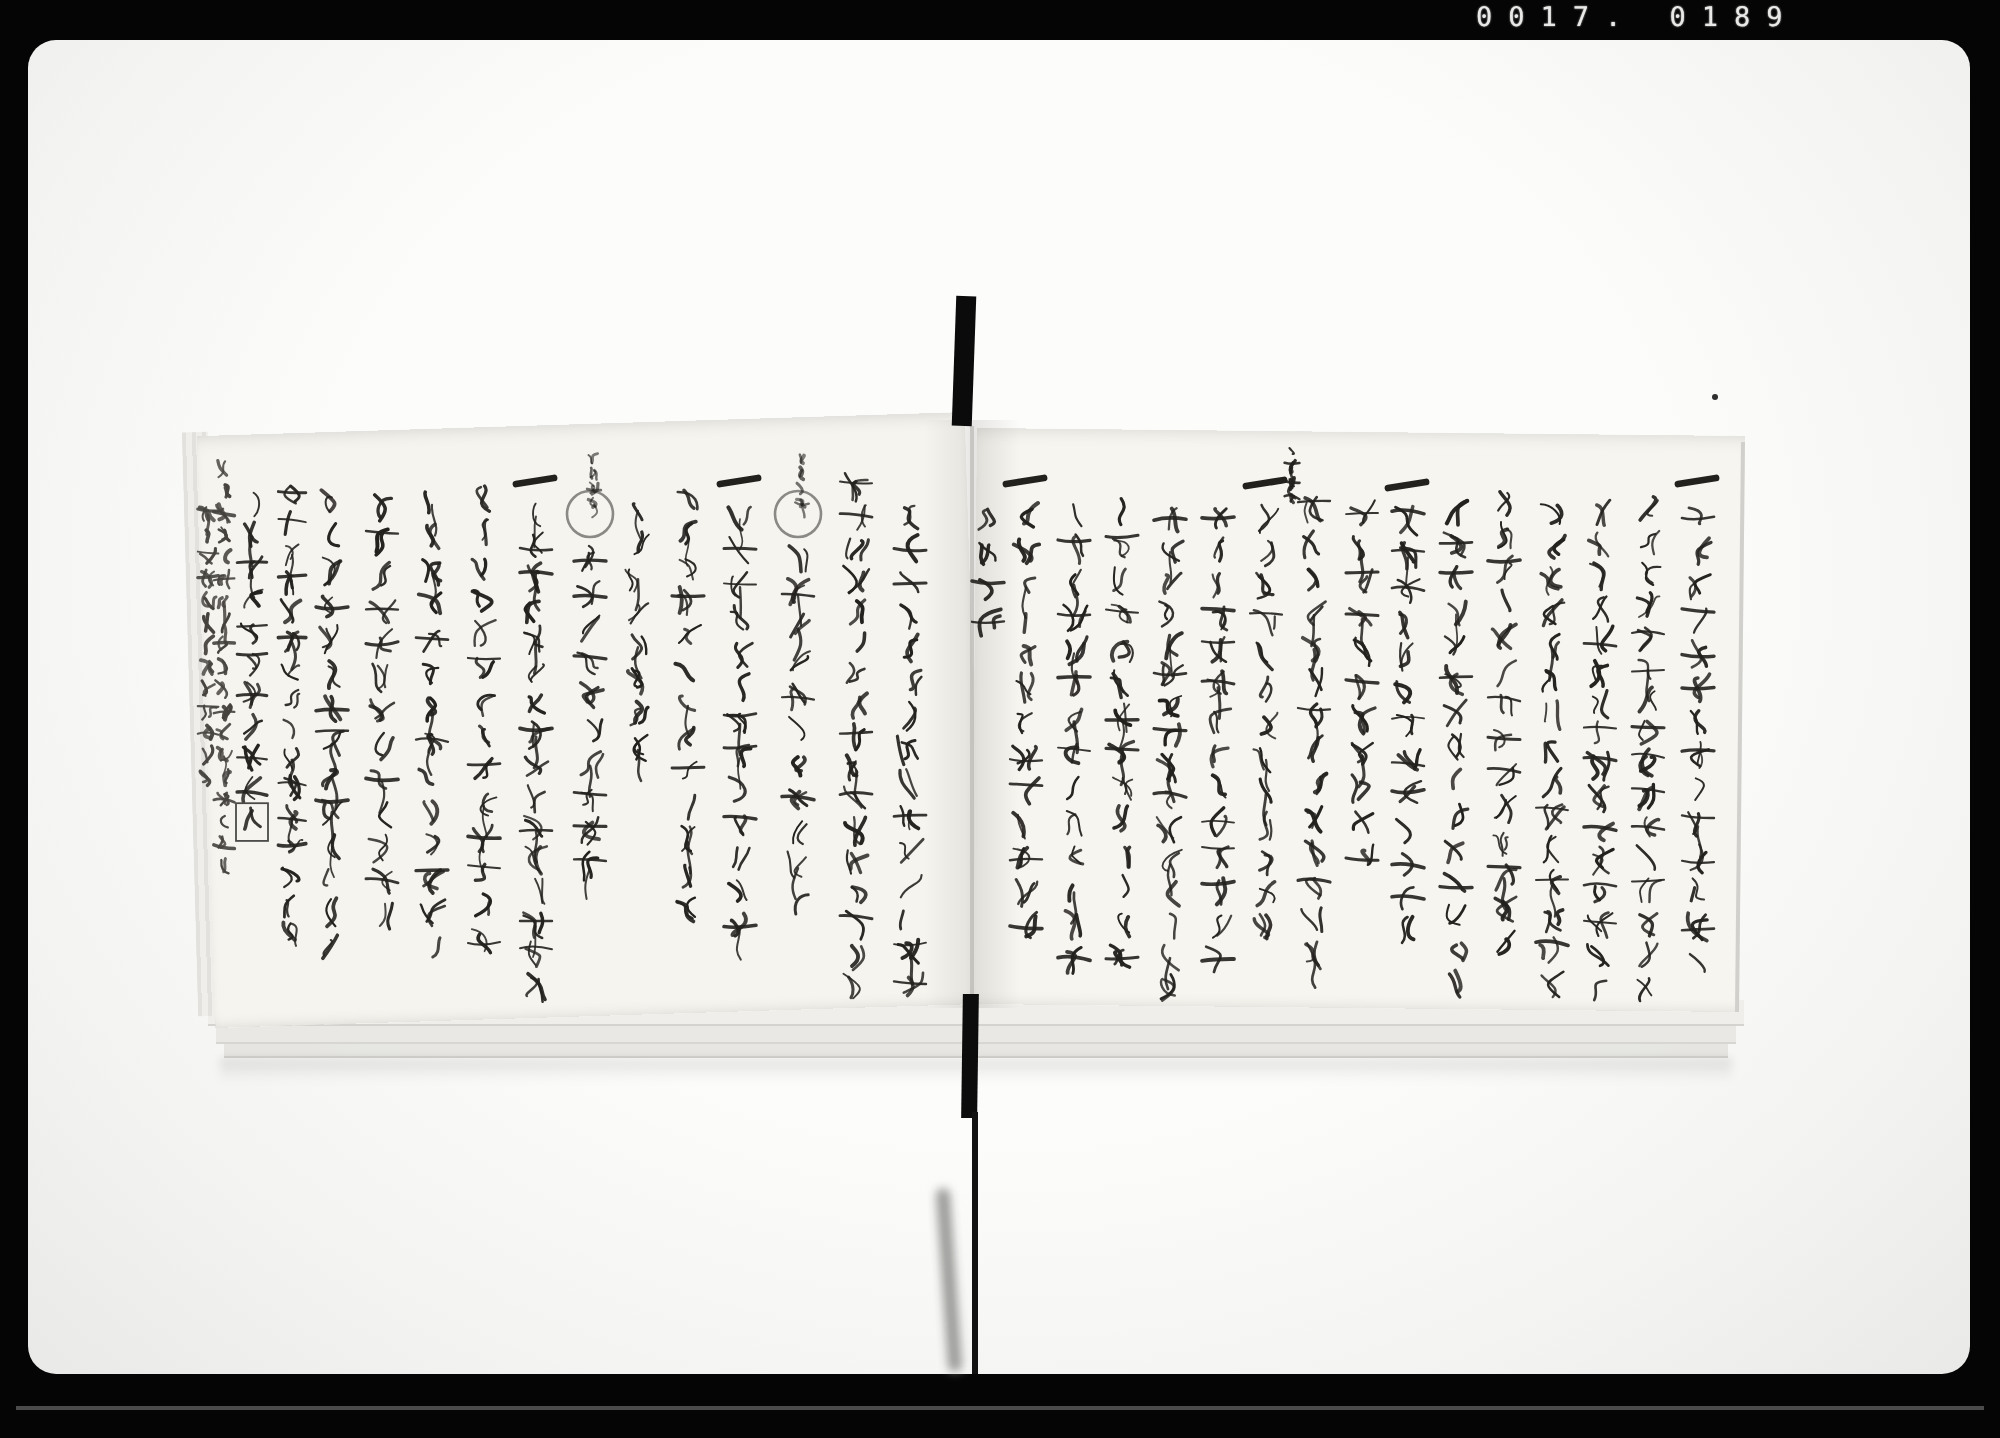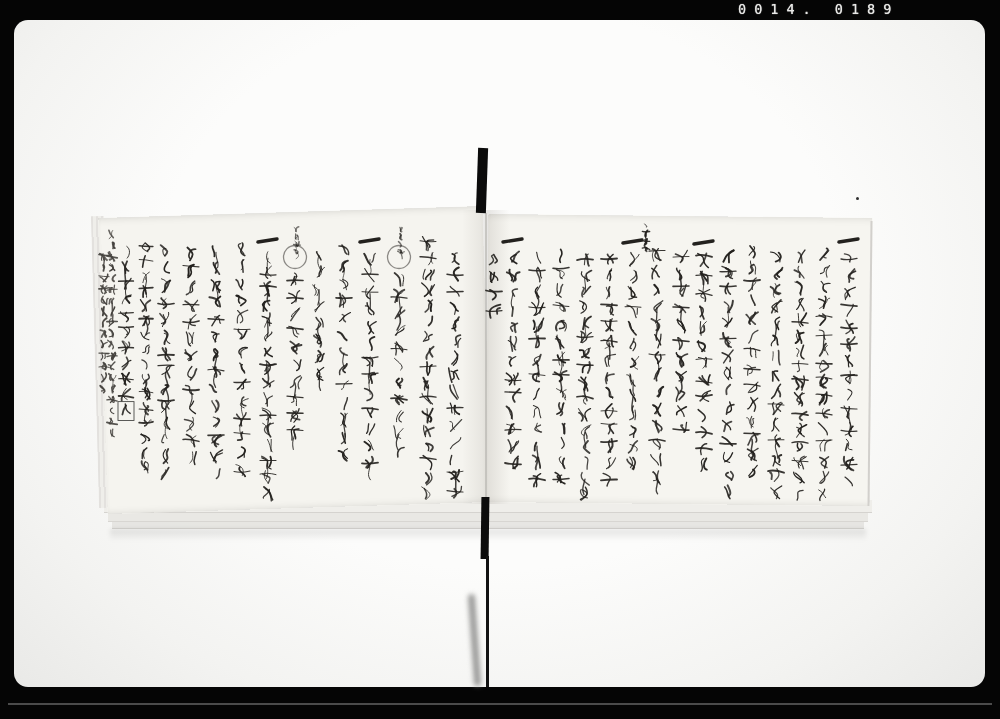--- a/index.html
+++ b/index.html
@@ -38,21 +38,21 @@
   .page-right-edge{left:869px;top:221px;width:2px;height:285px;background:#d2d0cc;transform:rotate(0.6deg);}
   .speck{left:856px;top:197px;width:3px;height:3px;background:#2f2f2f;border-radius:50%;}
   #ink{left:0;top:0;width:1000px;height:719px;z-index:5;}
   .over{z-index:6;}
 </style>
 </head>
 <body>
 
 <div id="photo" class="abs"></div>
 
-<div id="counter" class="abs">0014. 0189</div>
+<div id="counter" class="abs">0017. 0189</div>
 
 <div class="abs stack-bottom1"></div>
 <div class="abs stack-bottom2"></div>
 <div class="abs stack-bottom3"></div>
 <div class="abs book-shadow"></div>
 <div class="abs stack-left"></div>
 <div id="page-left" class="abs"></div>
 <div id="page-right" class="abs"></div>
 <div class="abs gutter-shade"></div>
 <div class="abs gutter-line"></div>

